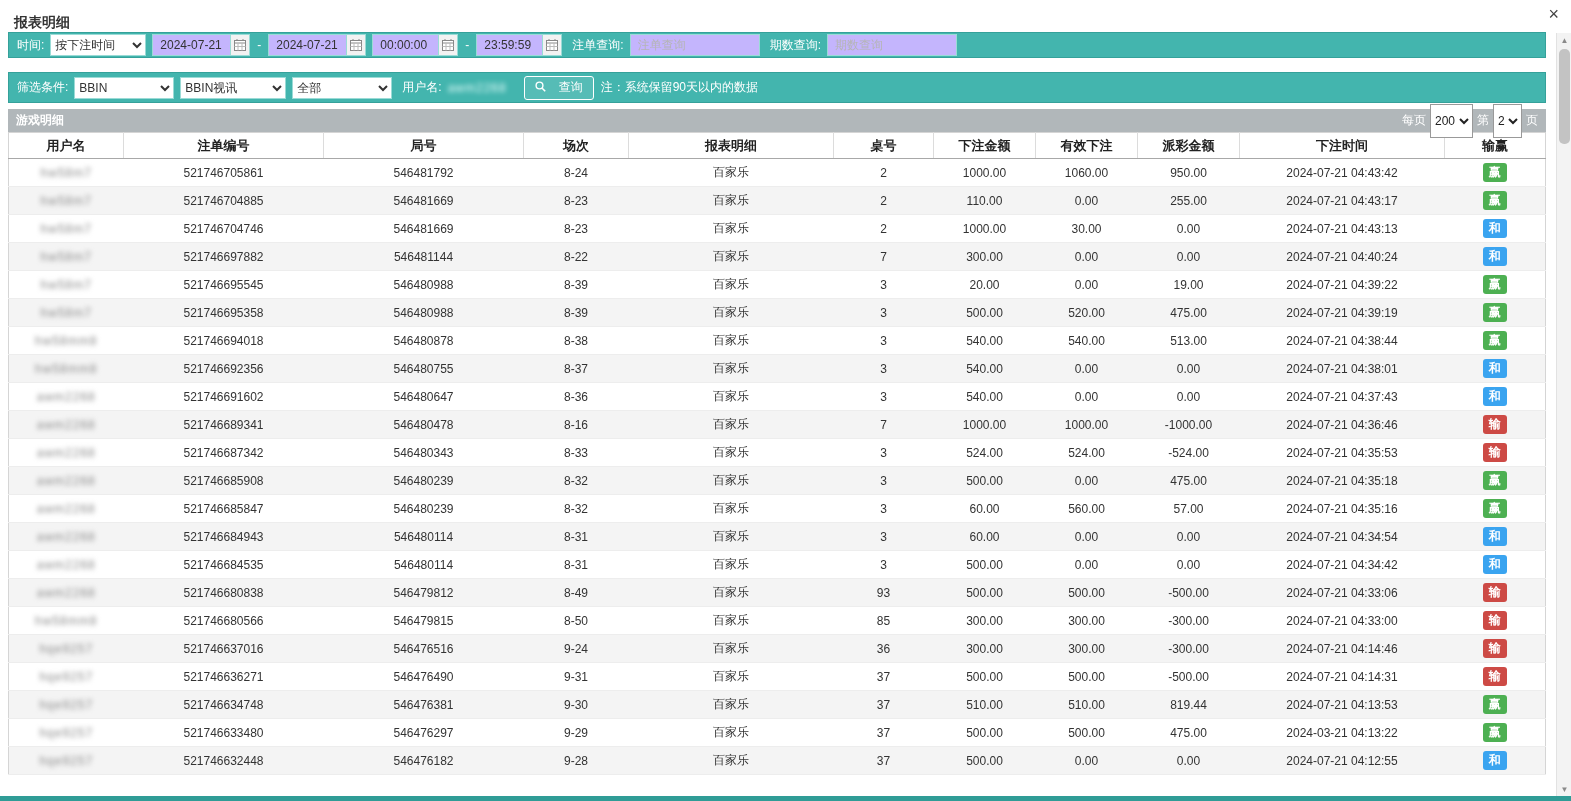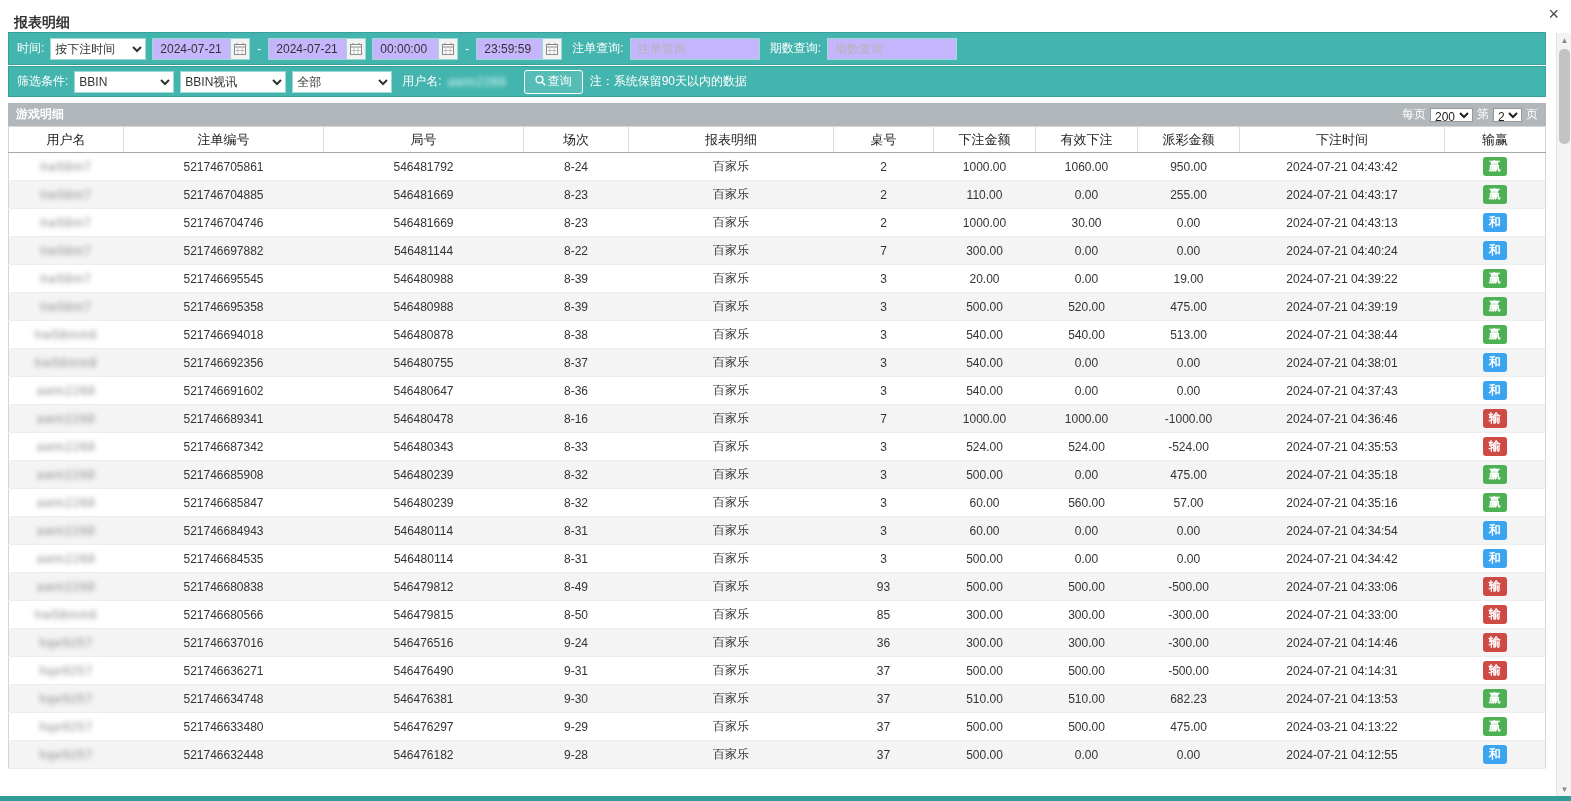--- a/index.html
+++ b/index.html
@@ -8,47 +8,47 @@
 
   
   .titlebar{height:32px;display:flex;align-items:flex-end;padding:0 14px;background:#fff}
   .titlebar .title{font-size:14px;font-weight:bold;color:#333}
   .close{position:absolute;right:12px;top:5px;font-size:18px;color:#444;cursor:pointer;line-height:1}
 
   .content{padding:0 8px 0 8px;margin-right:17px}
 
   
   .bar{background:#43b5ae;border:1px solid #35a19a;display:flex;align-items:center;gap:6px;padding:0 8px;color:#fff;font-size:12px;white-space:nowrap}
-  .bar.r1{height:33px;margin-bottom:1px}
+  .bar.r1{height:26px;margin-bottom:14px}
   .bar.r2{height:31px;margin-bottom:6px}
   .lbl{color:#fff;font-size:12px}
   .inp{height:22px;border:1px solid #9adbd6;padding:0 7px;font-size:12px;color:#333;outline:none;background:#c4b5fd}
   .inp.date{width:78px}
   .inp.time{width:66px}
   .inp.wide{width:130px}
   .inp::placeholder{color:#b5b5b5}
   .sel{height:22px;font-size:12px;border:1px solid #9adbd6;background:#fff;color:#333}
   .igroup{display:inline-flex;align-items:stretch}
   .igroup .inp{border-right:none}
   .icon-btn{width:20px;height:22px;border:1px solid #9adbd6;background:#f2f2f2;display:inline-flex;align-items:center;justify-content:center;cursor:pointer;padding:0}
   .dash{color:#fff;margin:0 1px}
-  .search-btn{height:24px;border:1px solid #fff;background:rgba(255,255,255,0.10);color:#fff;font-size:12px;border-radius:3px;padding:0 10px;display:inline-flex;align-items:center;gap:2px;cursor:pointer}
+  .search-btn{height:24px;border:1px solid #fff;background:rgba(255,255,255,0.10);color:#fff;font-size:12px;border-radius:3px;padding:0 10px;display:inline-flex;align-items:center;gap:13px;cursor:pointer}
   .note{font-size:12px;color:#fff;margin-left:1px}
   .blur{filter:blur(2.5px);letter-spacing:1px}
   .user-mask{color:#eafffd;min-width:70px;display:inline-block}
 
   
   .toolbar{height:23px;background:#b1b7ba;display:flex;align-items:center;justify-content:space-between;padding:0 8px;color:#fff;font-size:12px}
   .toolbar .section{font-weight:bold}
   .pager{display:flex;align-items:center;gap:4px}
-  .pager select{height:14px;font-size:12px;border:1px solid #999;background:#fff;color:#222}
+  .pager select{height:34px;font-size:12px;border:1px solid #999;background:#fff;color:#222}
 
   
   table{width:100%;border-collapse:collapse;table-layout:fixed;border:1px solid #d5d5d5;background:#fff}
-  th{height:26px;font-size:13px;font-weight:normal;color:#222;background:#fff;border-bottom:1px solid #a8a8a8;border-right:1px solid #dcdcdc;text-align:center;overflow:hidden;white-space:nowrap}
+  th{height:26px;font-size:13px;font-weight:bold;color:#222;background:#fff;border-bottom:1px solid #a8a8a8;border-right:1px solid #dcdcdc;text-align:center;overflow:hidden;white-space:nowrap}
   th:last-child{border-right:none}
   td{height:28px;font-size:12px;color:#333;text-align:center;border-bottom:1px solid #ededed;overflow:hidden;white-space:nowrap;background:#fff}
   tr.alt td{background:#f4f4f4}
   td .ublur{filter:blur(2.5px);color:#8a8a8a;letter-spacing:1px}
   .badge{display:inline-block;min-width:16px;padding:2px 6px;border-radius:3px;color:#fff;font-size:12px;font-weight:bold;line-height:1.2}
 
   
   .c-user{width:115px}.c-betid{width:200px}.c-round{width:200px}.c-sess{width:105px}
   .c-game{width:205px}.c-table{width:100px}.c-bet{width:102px}.c-valid{width:102px}
   .c-pay{width:102px}.c-time{width:205px}.c-res{width:auto}
@@ -466,21 +466,21 @@
         </tr>
         <tr class="alt">
           <td><span class="ublur">hqe9257</span></td>
           <td>521746634748</td>
           <td>546476381</td>
           <td>9-30</td>
           <td>百家乐</td>
           <td>37</td>
           <td>510.00</td>
           <td>510.00</td>
-          <td>682.23</td>
+          <td>819.44</td>
           <td>2024-07-21 04:13:53</td>
           <td><span class="badge" style="background: rgb(77, 176, 82);">赢</span></td>
         </tr>
         <tr>
           <td><span class="ublur">hqe9257</span></td>
           <td>521746633480</td>
           <td>546476297</td>
           <td>9-29</td>
           <td>百家乐</td>
           <td>37</td>

